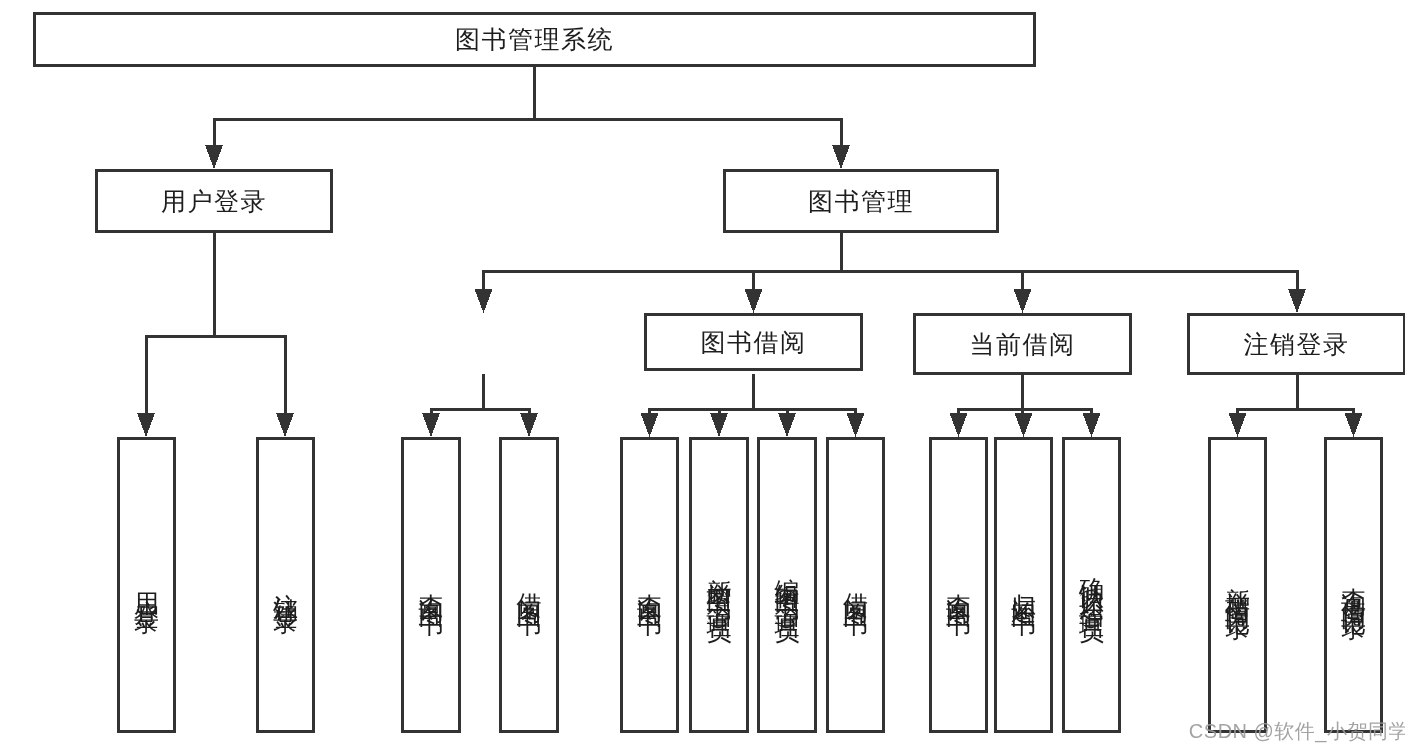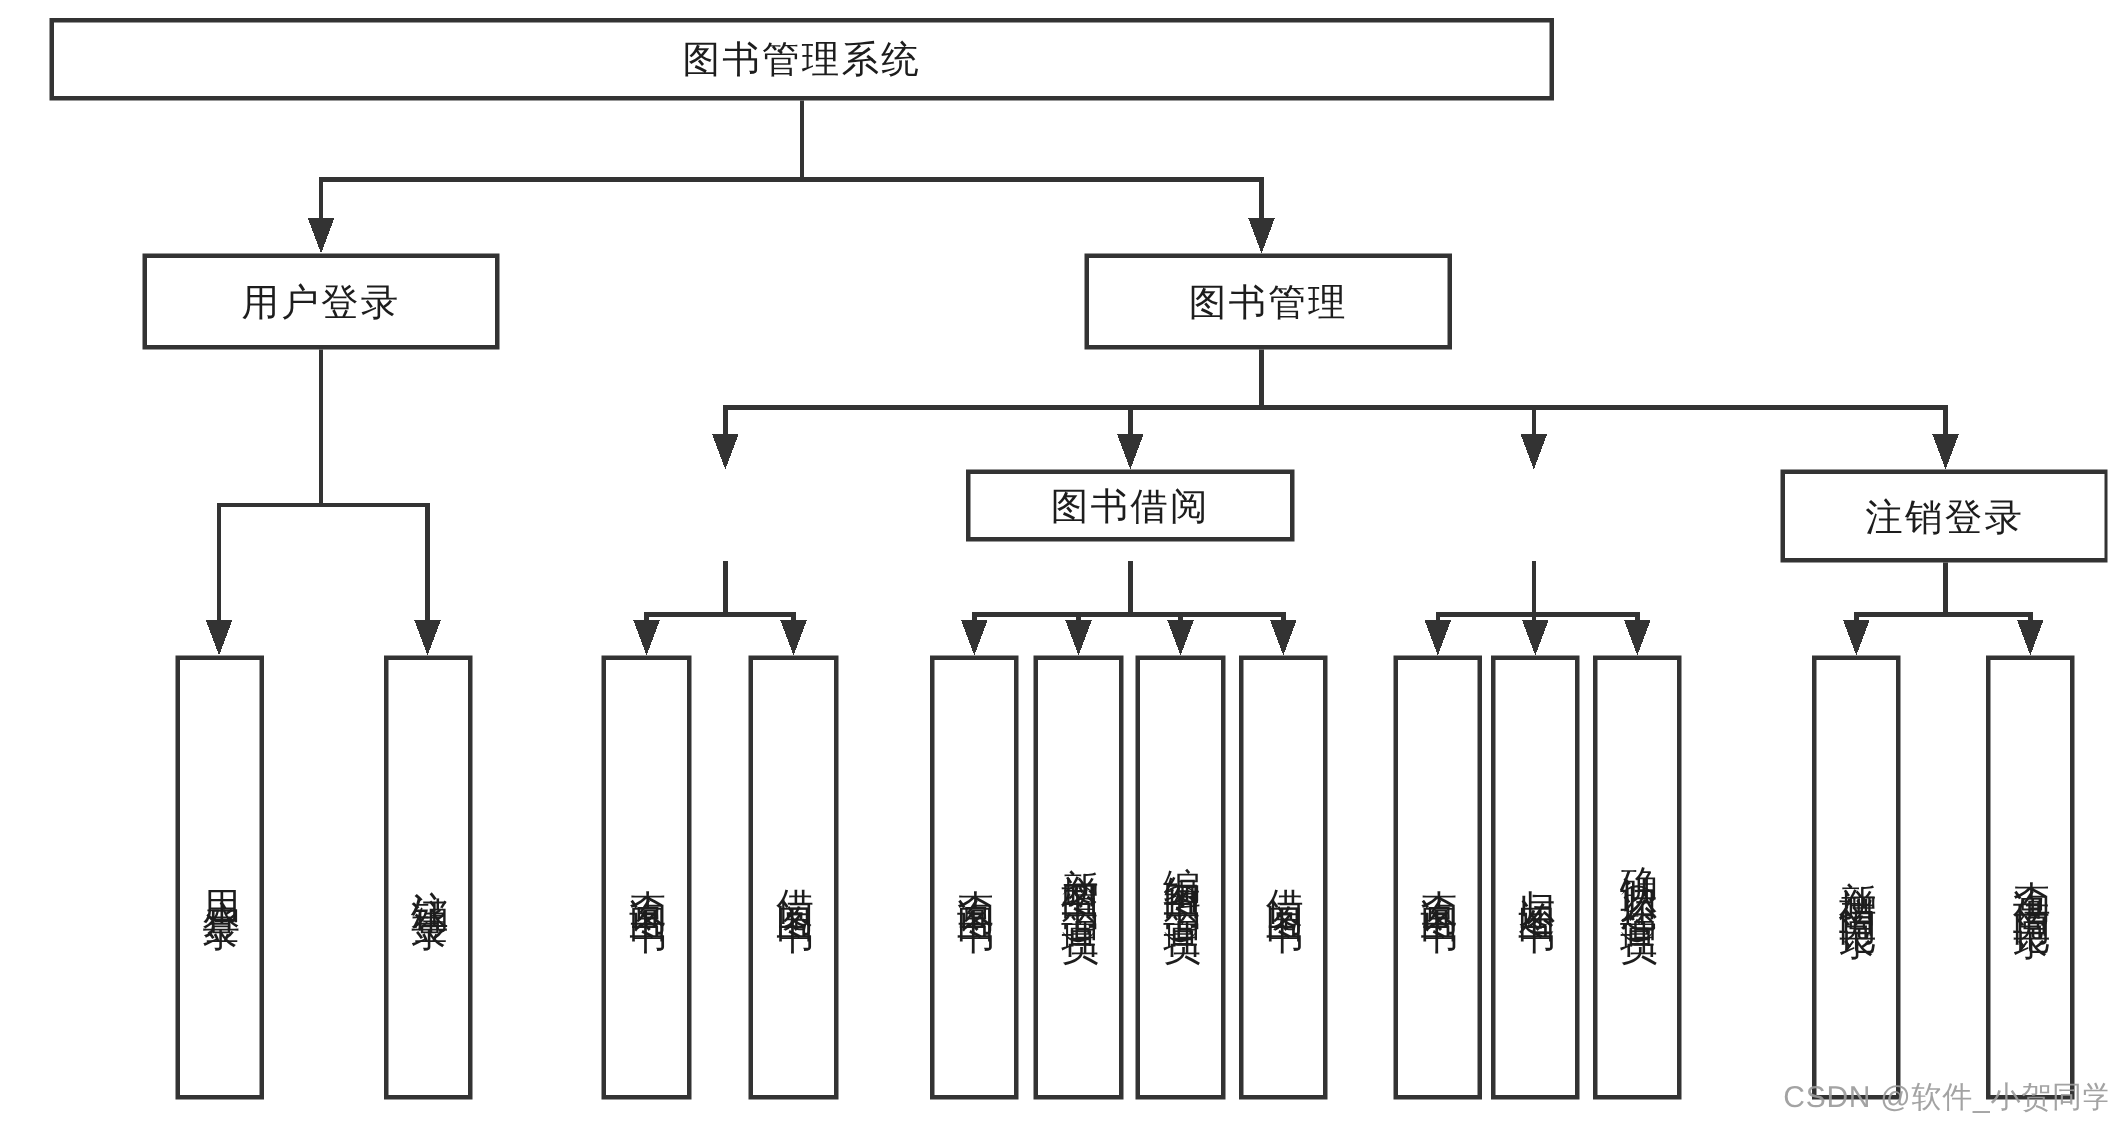--- a/index.html
+++ b/index.html
@@ -116,26 +116,29 @@
     </g>
   </svg>
 
   <div class="box h" style="left:21px; top:12px; width:1003px; height:55px">
     <span>图书管理系统</span>
   </div>
 
   <div class="box h" style="left:83px; top:169px; width:238px; height:64px">
     <span>用户登录</span>
   </div>
-  <div class="box h" style="left:711px; top:169px; width:245px; height:64px">
+  <div class="box h" style="left:711px; top:169px; width:276px; height:64px">
     <span>图书管理</span>
   </div>
 
-  <div class="box h" style="left:632px; top:313px; width:219px; height:48px">
+  <div class="box h" style="left:632px; top:313px; width:219px; height:58px">
     <span>图书借阅</span>
+  </div>
+  <div class="box h" style="left:901px; top:313px; width:219px; height:62px">
+    <span>当前借阅</span>
   </div>
   <div class="box h" style="left:1175px; top:313px; width:219px; height:62px">
     <span>注销登录</span>
   </div>
 
   <div class="box v" style="left:105px; top:437px; width:59px; height:296px">
     <span>用户登录</span>
   </div>
   <div class="box v" style="left:244px; top:437px; width:59px; height:296px">
     <span>注销登录</span>

